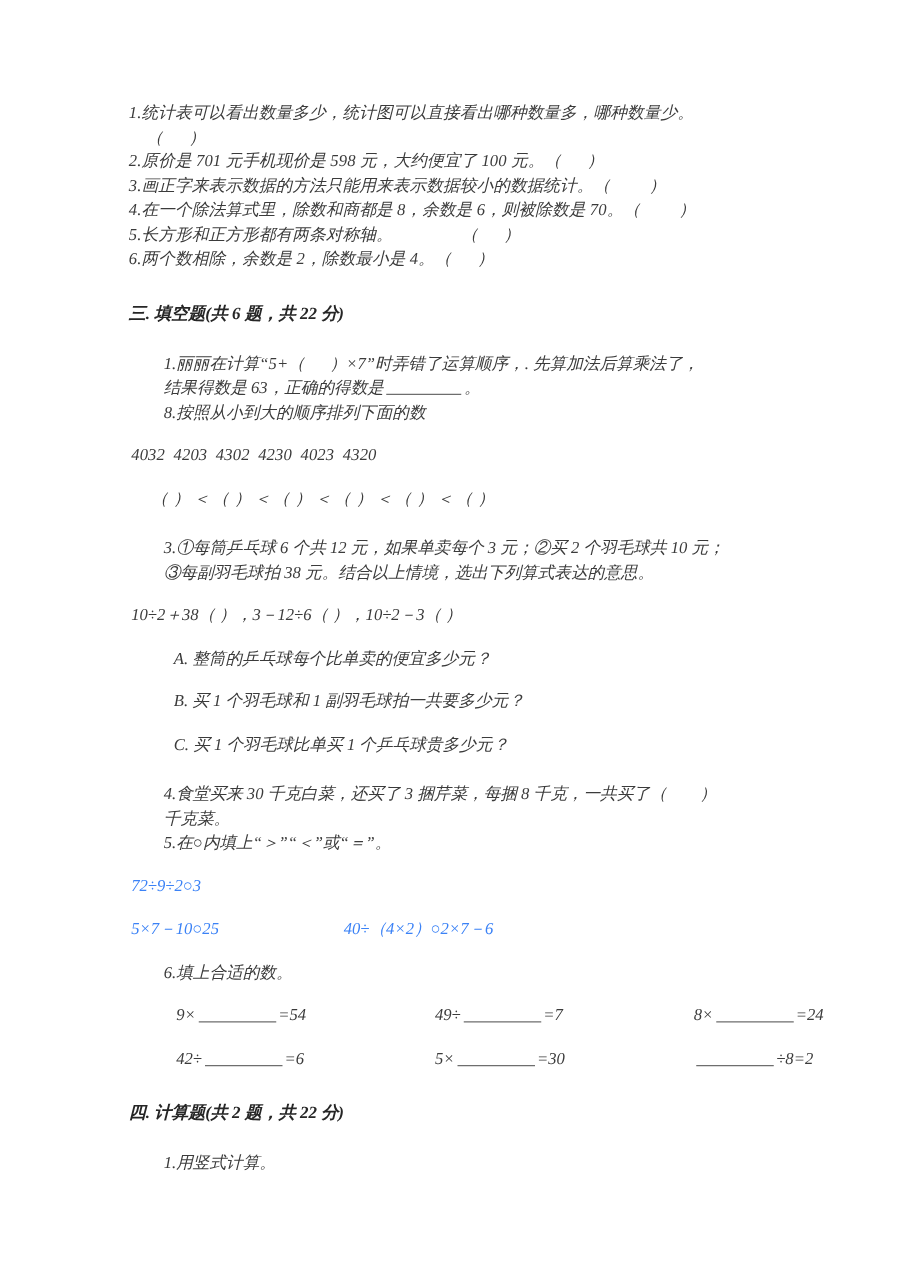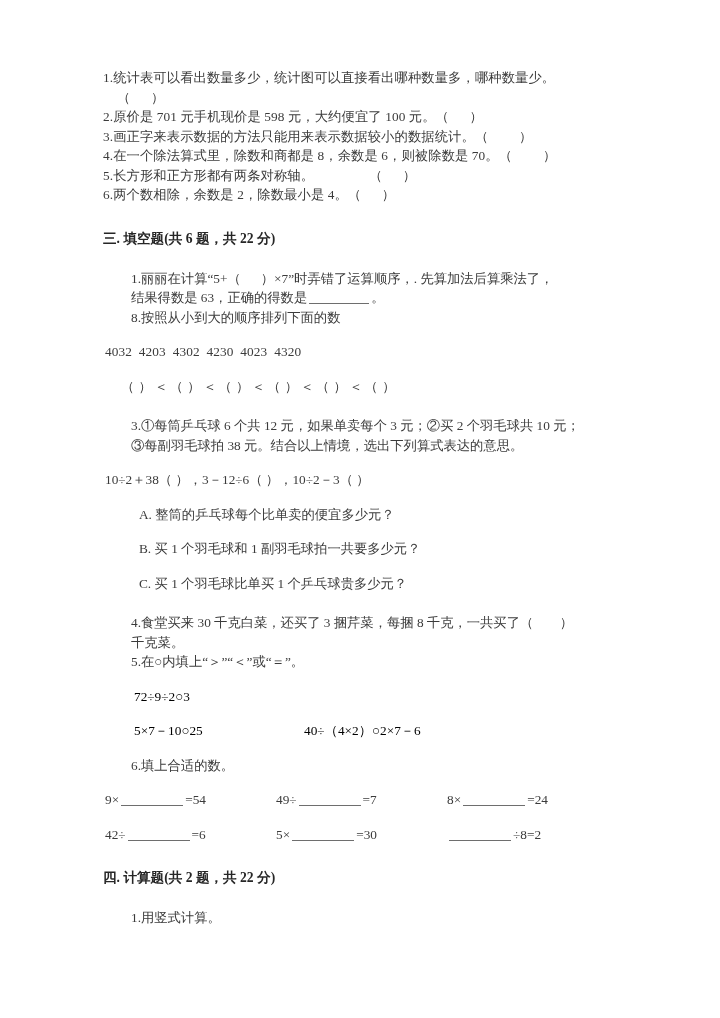--- a/index.html
+++ b/index.html
@@ -18,22 +18,23 @@
   .page {
     position: absolute;
     left: 0; top: 0;
     width: 720px;
     height: 1018px;
     background: #ffffff;
   }
   .content {
     position: absolute;
     left: 103px;
-    top: 68px;
+    top: 80px;
     width: 514px;
+    font-style: italic;
   }
 
   
   .line {
     font-size: 13.3px;
     line-height: 19.5px;
     letter-spacing: 0.1px;
     white-space: pre-wrap;
     color: #3b3b3b;
   }
@@ -76,37 +77,37 @@
     line-height: 19.5px;
     white-space: nowrap;
     color: #3b3b3b;
   }
 
   
   .cmp-row {
     display: flex;
     font-size: 13.3px;
     line-height: 19.5px;
-    color: #000000;
-    margin-left: 29px;
+    color: #3b82f6;
   }
   .cmp-row .c1 { width: 170px; flex: 0 0 170px; }
   .cmp-row .c2 { flex: 1 1 auto; }
 
   
   .fill-row {
     display: flex;
     font-size: 13.3px;
     line-height: 19.5px;
     color: #3b3b3b;
   }
   .fill-row .f {
     width: 171px;
     flex: 0 0 171px;
     white-space: nowrap;
+    margin-left: 36px;
   }
   .blank {
     display: inline-block;
     border-bottom: 1px solid #6e6e6e;
     min-width: 62px;
     height: 0.95em;
     vertical-align: -2px;
     margin: 0 2px;
   }
   .blank.inline-u {

